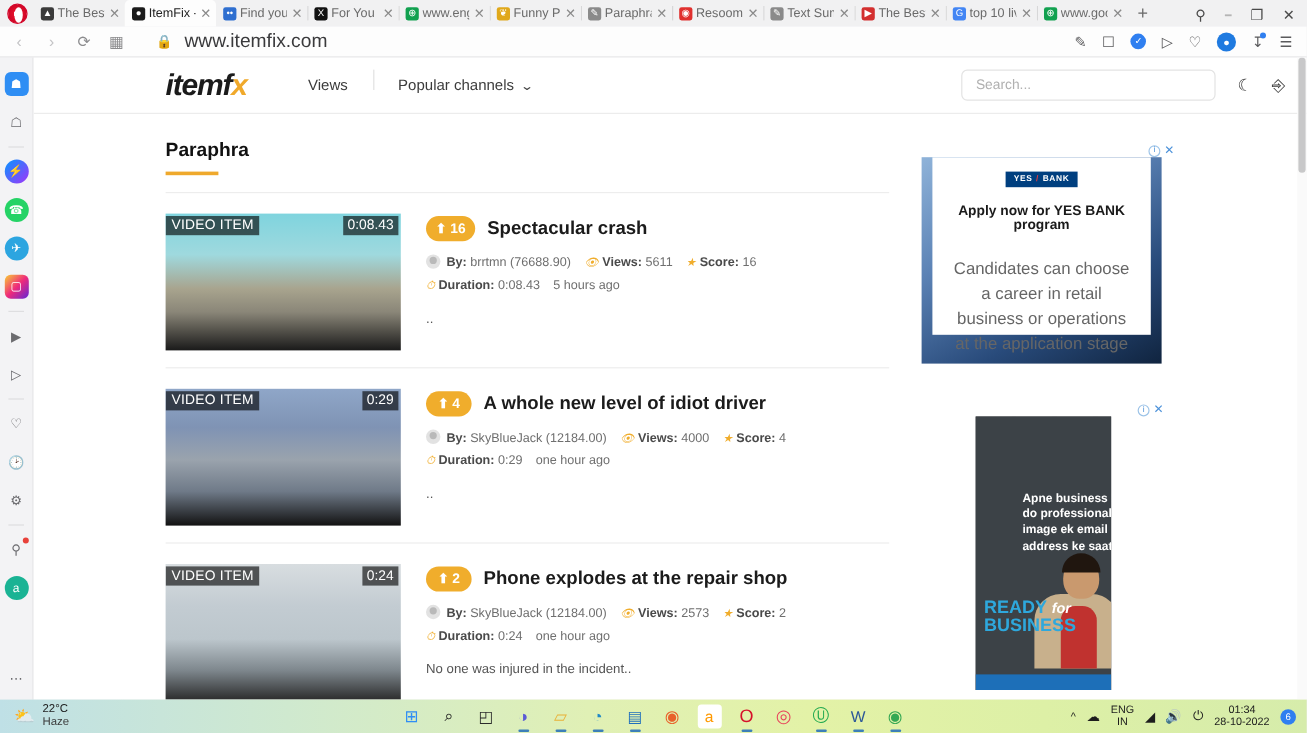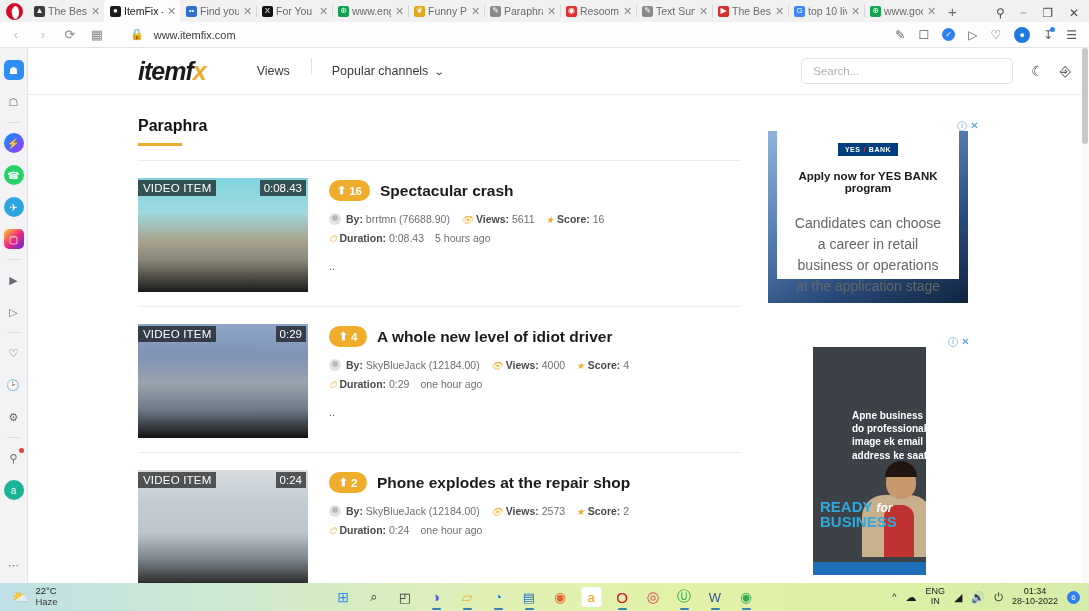--- a/index.html
+++ b/index.html
@@ -53,21 +53,21 @@
 
   
   .addrbar {
     height:26px; background:#fdfdfd; display:flex; align-items:center;
     padding:0 8px; gap:11px; border-bottom:1px solid #e3e3e4;
   }
   .navbtn { color:#8c8c8e; font-size:13px; width:16px; text-align:center; }
   .navbtn.disabled { color:#c3c3c5; }
   .urlwrap { flex:1; display:flex; align-items:center; gap:10px; padding-left:14px; }
   .lock { font-size:11px; color:#4a4a4a; }
-  .urltext { font-size:11px; color:#3a3a3c; }
+  .urltext { font-size:16px; color:#3a3a3c; }
   .toolicons { display:flex; align-items:center; gap:13px; padding-right:4px; }
   .toolicons .ti { font-size:12px; color:#5a5a5c; position:relative; }
   .ti.bluecirc { width:13px; height:13px; border-radius:50%; background:#2f7ff0; color:#fff;
                  display:flex; align-items:center; justify-content:center; font-size:8px; }
   .ti.avatar { width:16px; height:16px; border-radius:50%; background:#1f7ae0; color:#fff;
                display:flex; align-items:center; justify-content:center; font-size:9px; }
   .ti .dot { position:absolute; right:-2px; top:-1px; width:5px; height:5px; border-radius:50%; background:#2f7ff0; }
 
   
   .below { display:flex; height:535px; }
@@ -106,21 +106,21 @@
   .head-icons { display:flex; align-items:center; gap:16px; margin-left:18px; color:#3d3d3d; font-size:14px; }
 
   
   .content { display:flex; padding:22px 0 0 110px; }
   .main-col { width:612px; }
   .featured { font-size:16px; font-weight:bold; color:#111; }
   .frule { width:44px; height:3px; background:#efa92c; margin:8px 0 0 0; }
   .hr { height:1px; background:#ededed; margin:14px 0 0 0; width:603px; }
 
   .vrow { display:flex; gap:21px; padding-top:17px; }
-  .thumb { width:170px; height:114px; position:relative; flex:none; overflow:hidden; background:#222; }
+  .thumb { width:196px; height:114px; position:relative; flex:none; overflow:hidden; background:#222; }
   .thumb .vtag {
     position:absolute; left:0; top:2px; background:rgba(0,0,0,.62); color:#fff;
     font-size:11.5px; padding:2px 5px; letter-spacing:.2px;
   }
   .thumb .vdur {
     position:absolute; right:2px; top:2px; background:rgba(0,0,0,.62); color:#fff;
     font-size:11.5px; padding:2px 4px;
   }
   .vinfo { flex:1; padding-top:2px; }
   .vtitle-row { display:flex; align-items:center; gap:10px; }
@@ -417,20 +417,21 @@
                 </div>
                 <div class="vinfo">
                   <div class="vtitle-row">
                     <span class="votes">
                       <span class="arrow">⬆</span>
                       <span>2</span>
                     </span>
                     <a class="vtitle" href="#" style="text-decoration:none;color:#1b1b1b;">Phone explodes at the repair shop</a>
                   </div>
                   <div class="meta"><span class="mi"><i class="uav"></i><span class="k">By:</span> <span>SkyBlueJack (12184.00)</span></span><span class="mi"><i class="ic">👁</i><span class="k">Views:</span> <span>2573</span></span><span class="mi"><i class="ic">★</i><span class="k">Score:</span> <span>2</span></span><span class="mi"><i class="ic">⏱</i><span class="k">Duration:</span> <span>0:24</span></span><span class="mi">one hour ago</span></div>
+                  <div class="desc">No one was injured in the incident..</div>
                 </div>
               </div>
             </div>
         </div>
 
         <div class="ads-col">
 
           <div class="ad-badges" style="width:212px;">
             <span class="ad-i">i</span>
             <span class="ad-x">✕</span>

